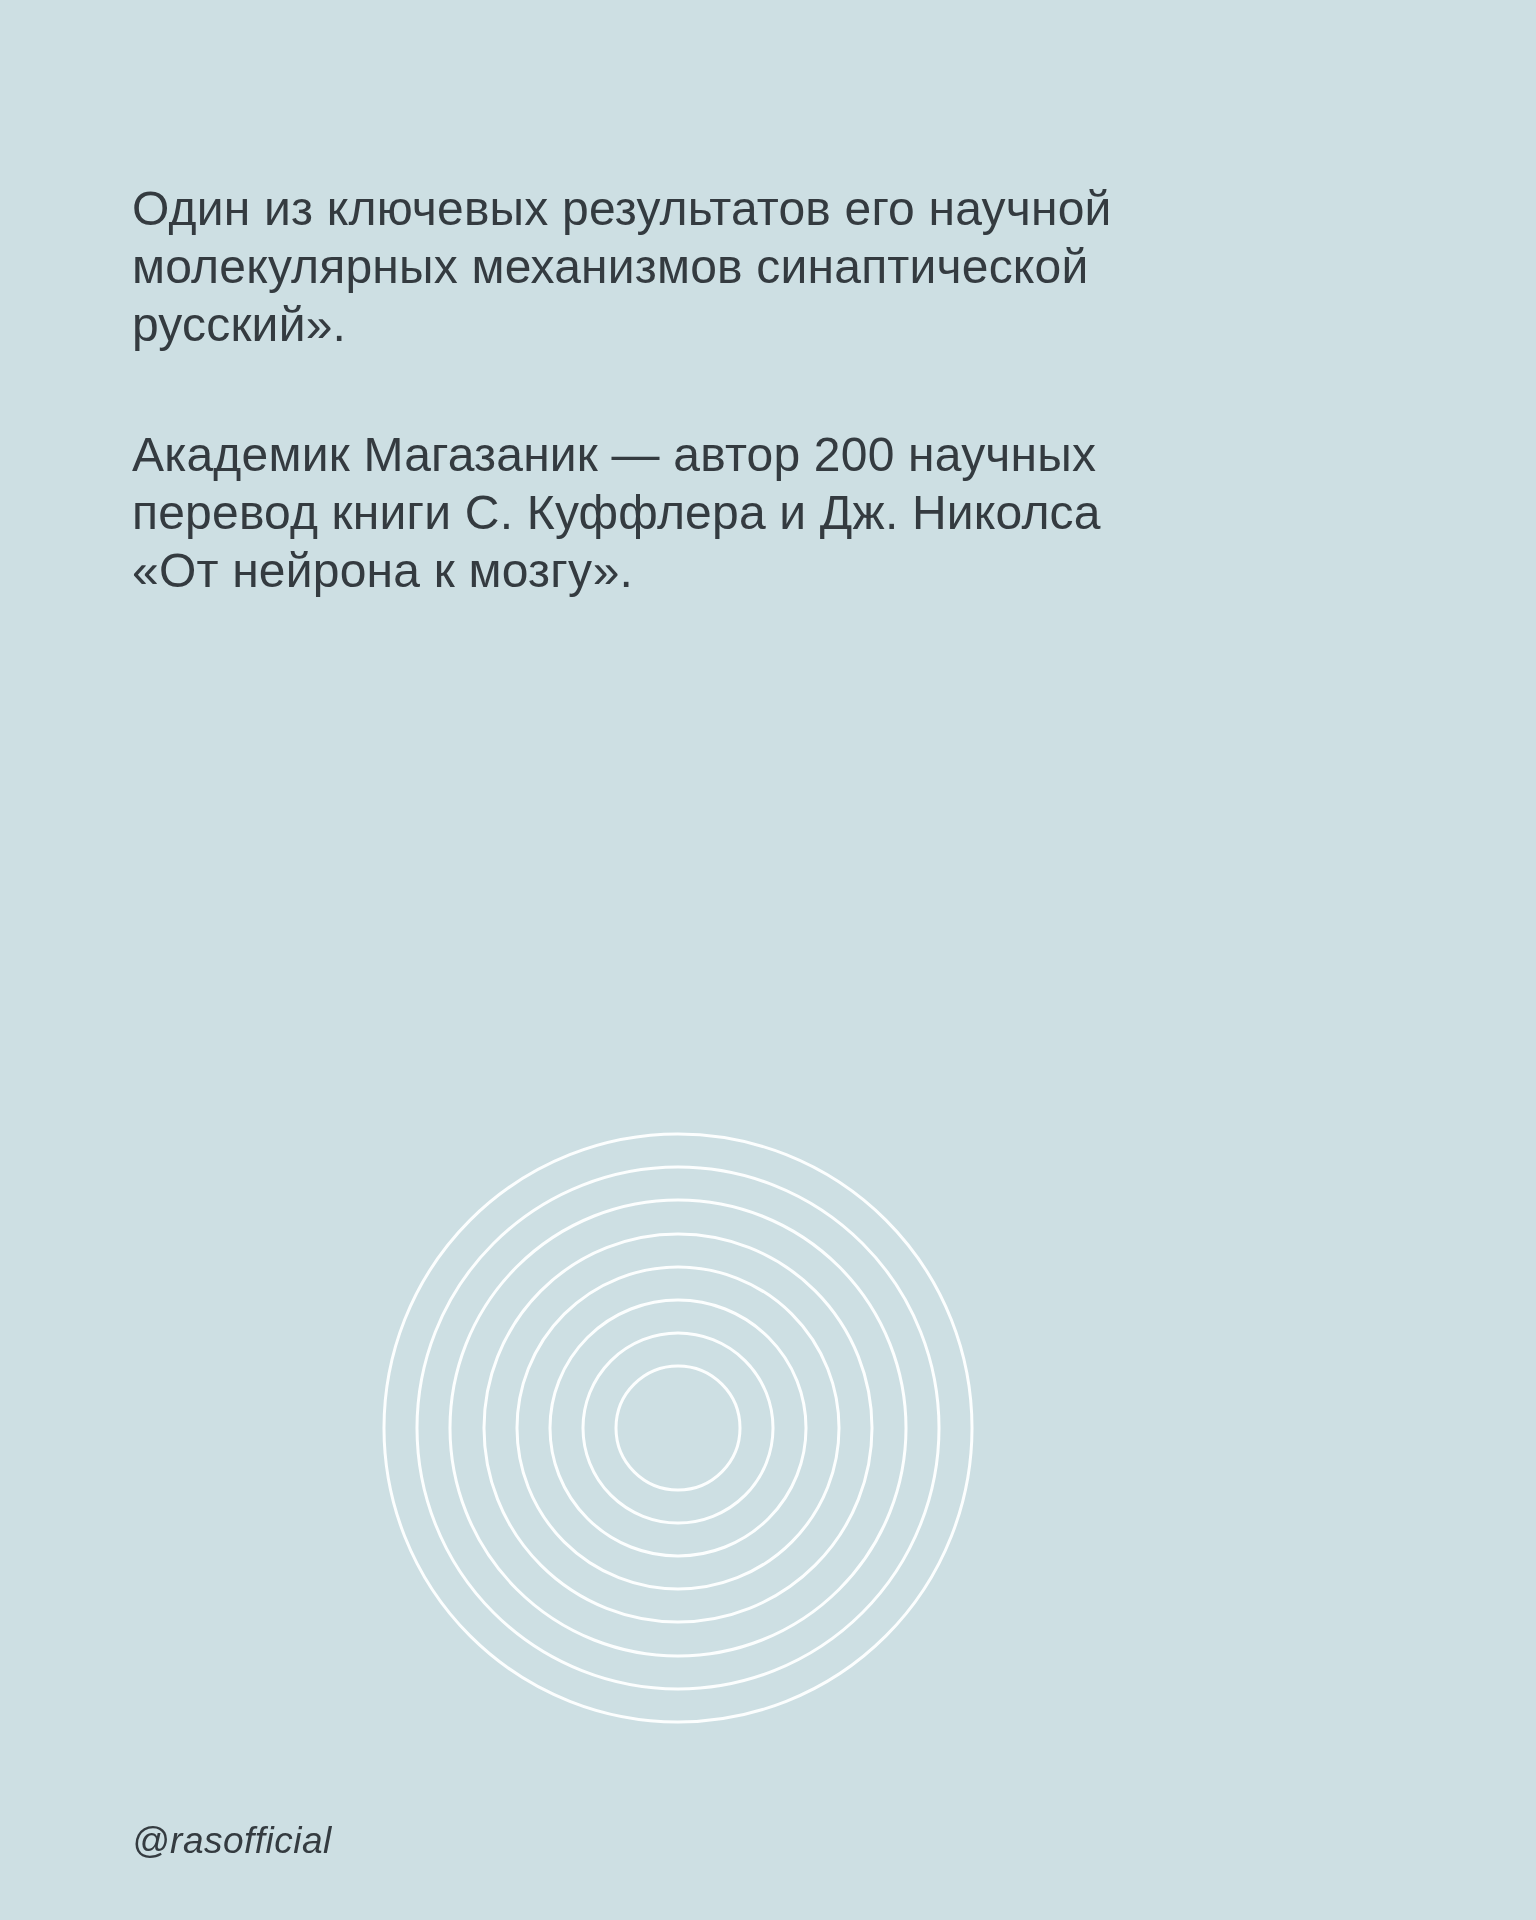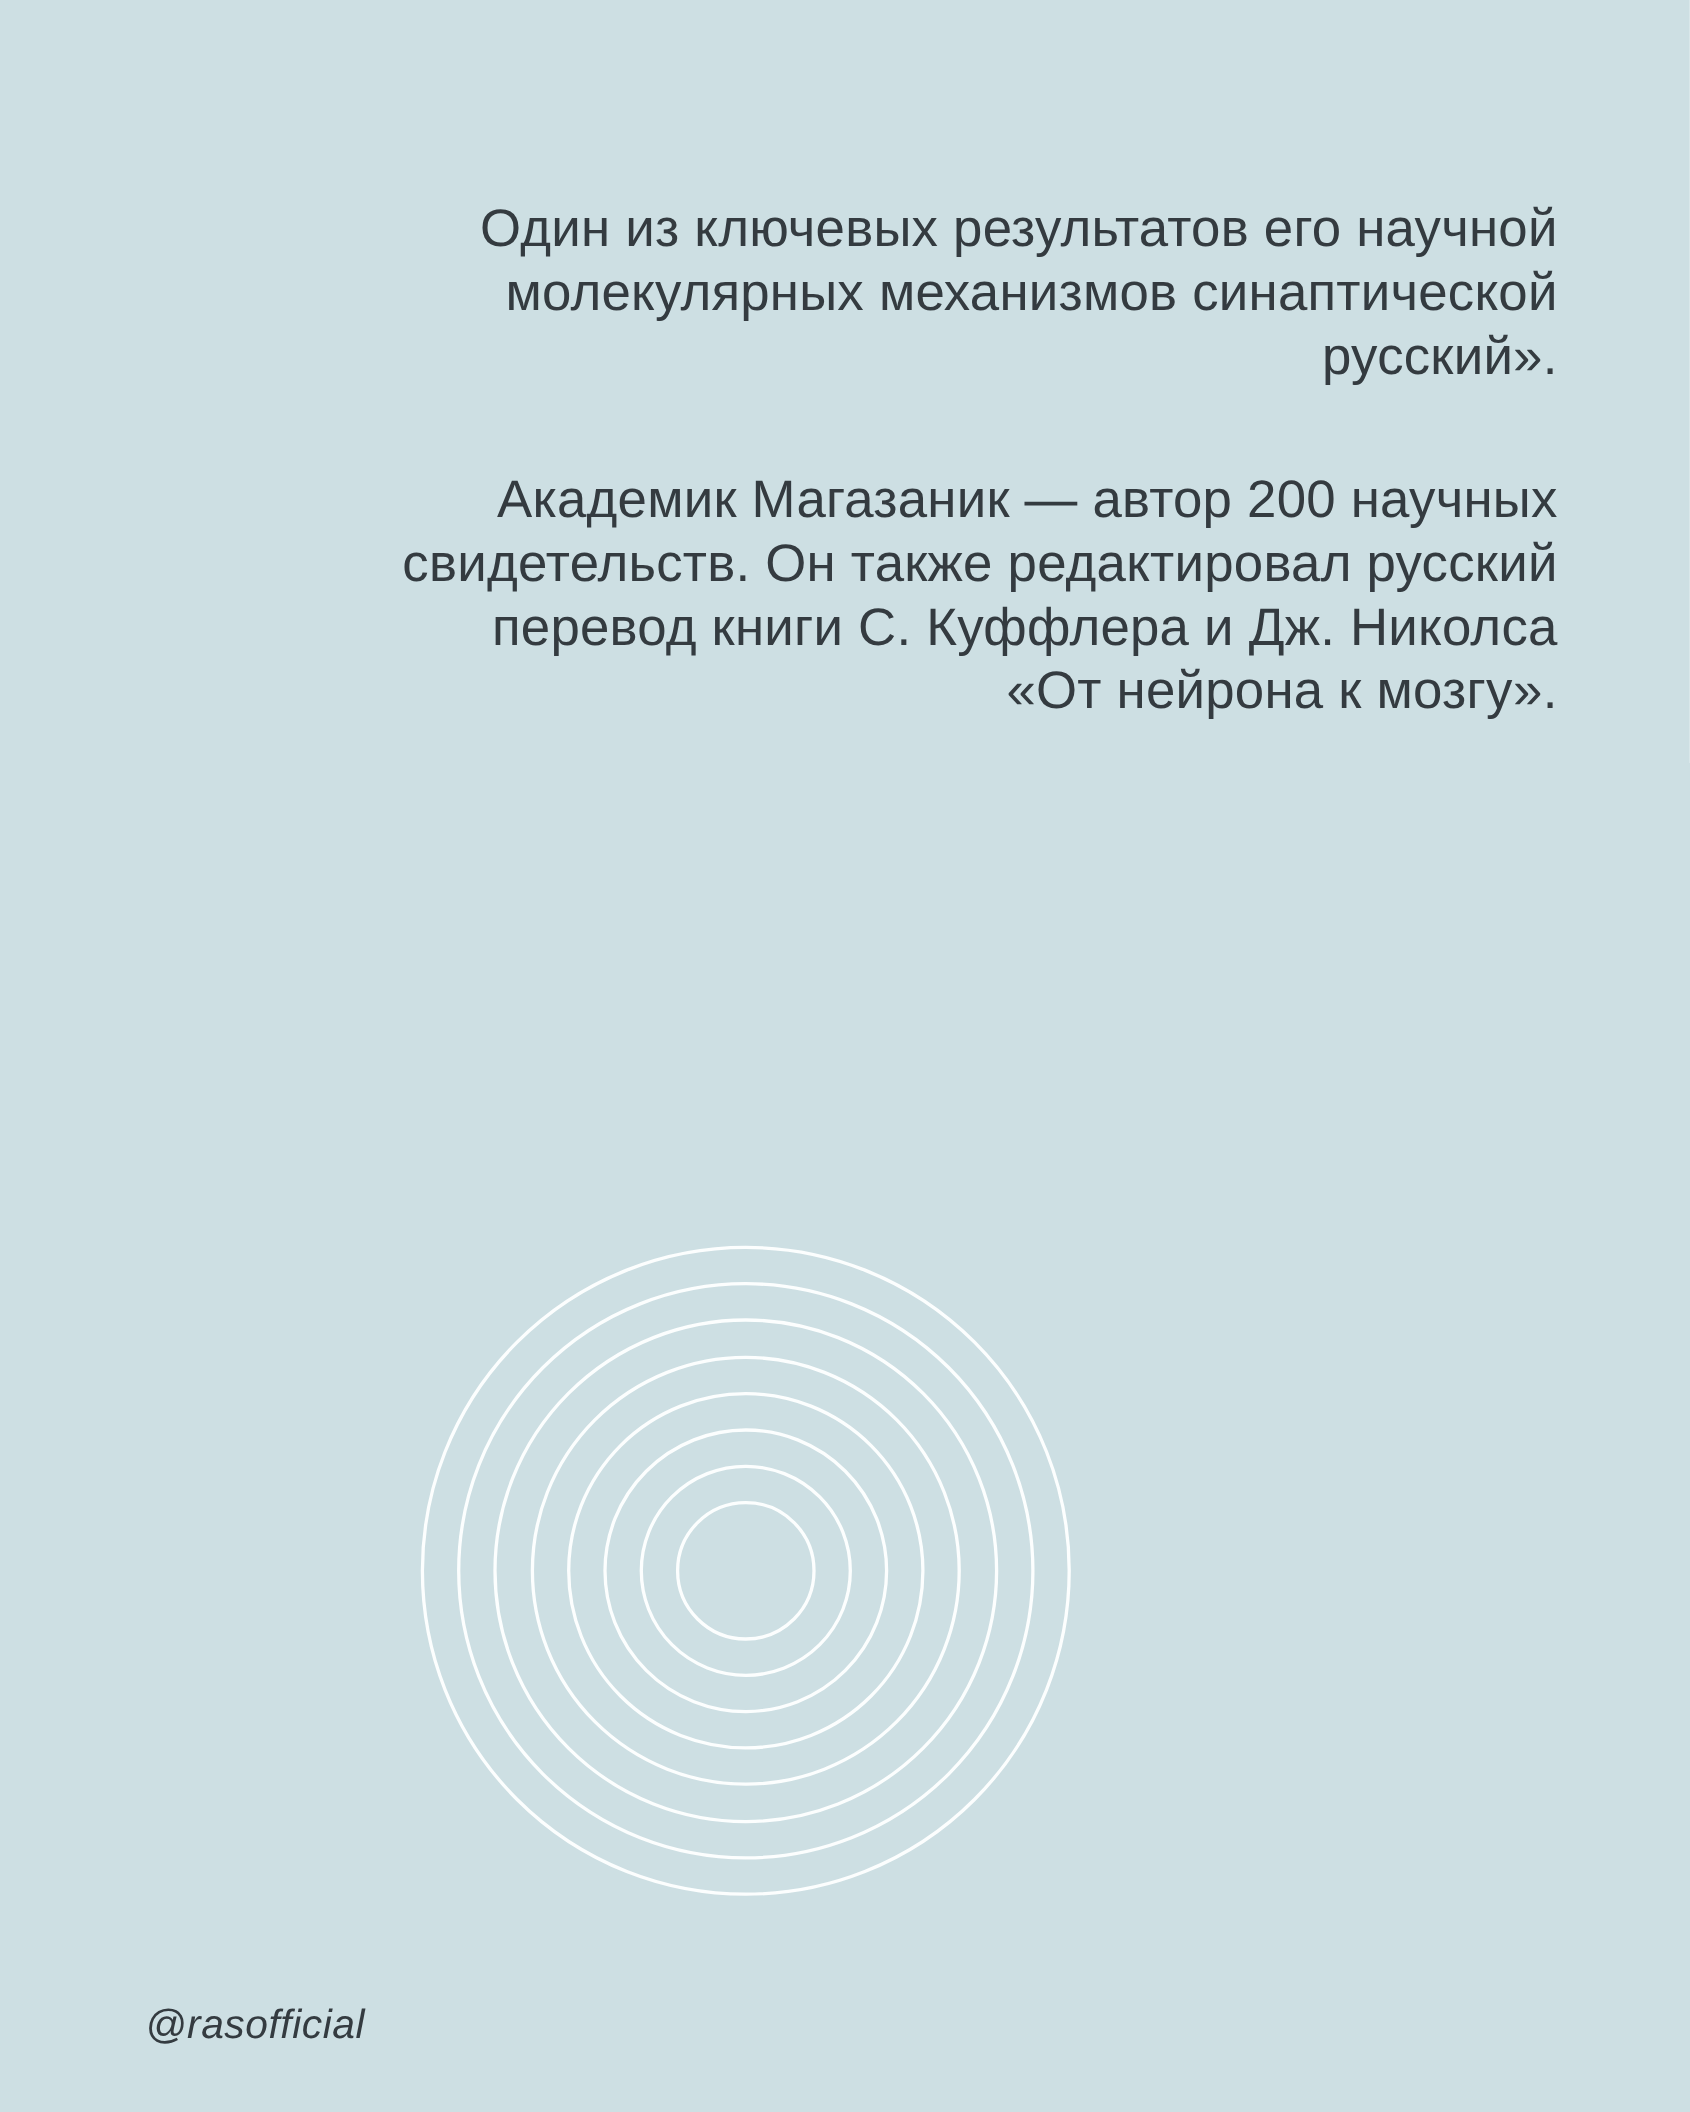--- a/index.html
+++ b/index.html
@@ -24,21 +24,20 @@
     top: 0;
     width: 1536px;
     height: 1920px;
     display: block;
   }
   .text-block {
     position: absolute;
     left: 132px;
     top: 180px;
     right: 120px;
-    text-align: right;
   }
   .paragraph {
     font-size: 48px;
     line-height: 58px;
     font-weight: 400;
     letter-spacing: 0.2px;
   }
   .paragraph + .paragraph {
     margin-top: 72px;
   }
@@ -74,21 +73,20 @@
     </svg>
 
   <div class="text-block" style="color: rgb(52, 59, 64);">
     <div class="paragraph">
         <div class="line">Один из ключевых результатов его научной</div>
         <div class="line">молекулярных механизмов синаптической</div>
         <div class="line">русский».</div>
       </div>
     <div class="paragraph">
         <div class="line">Академик Магазаник — автор 200 научных</div>
-        <div class="line">свидетельств. Он также редактировал русский</div>
         <div class="line">перевод книги С. Куффлера и Дж. Николса</div>
         <div class="line">«От нейрона к мозгу».</div>
       </div>
   </div>
 
   <div class="watermark" style="color: rgb(52, 59, 64);">@rasofficial</div>
 
 </div>
 
 </body></html>

